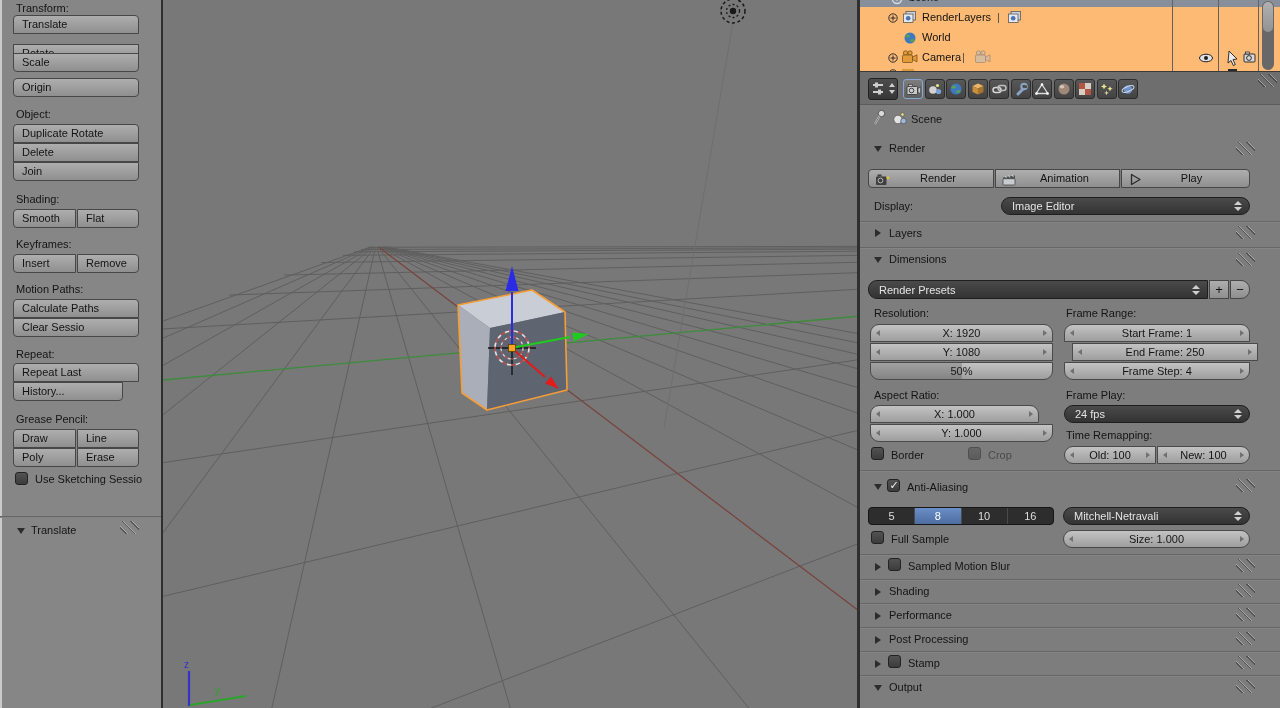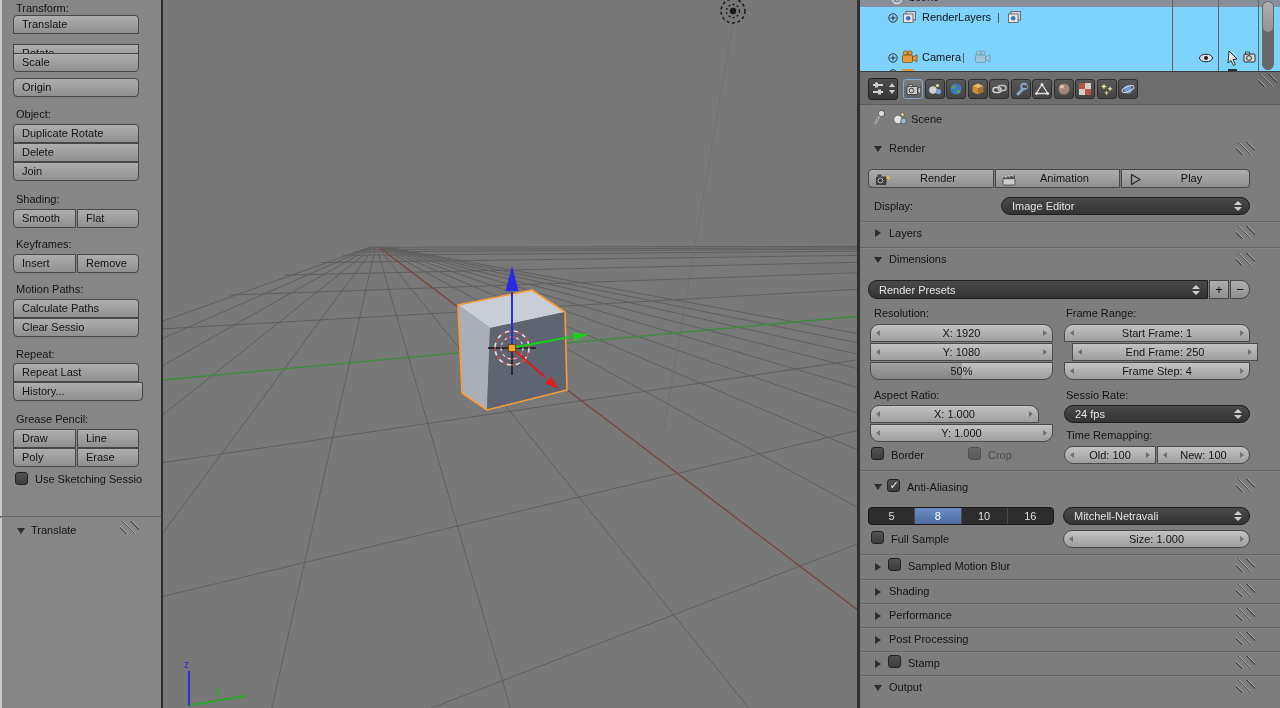--- a/index.html
+++ b/index.html
@@ -37,21 +37,21 @@
       background:repeating-linear-gradient(45deg,transparent 0 4px,rgba(50,50,50,.55) 4px 5px,rgba(210,210,210,.5) 5px 6px);}
   .psep{position:absolute;left:0;width:420px;height:2px;background:linear-gradient(#585858,#939393);}
   .vline{position:absolute;width:1px;background:#626262;}
   
   #shelf{position:absolute;left:0;top:0;width:163px;height:708px;background:#868686;
          border-right:2px solid #2f2f2f;box-sizing:border-box;}
   #shelf::before{content:"";position:absolute;left:0;top:0;width:2px;height:708px;background:#cacaca;}
   
   #props{position:absolute;left:857px;top:0;width:423px;height:708px;background:#7d7d7d;
          border-left:3px solid #2f2f2f;box-sizing:border-box;}
-  #outliner{position:absolute;left:0;top:0;width:420px;height:71px;background:#7dd3fc;border-bottom:1px solid #3a3a3a;overflow:hidden;}
+  #outliner{position:absolute;left:0;top:0;width:420px;height:71px;background:#fdba74;border-bottom:1px solid #3a3a3a;overflow:hidden;}
   .orow{position:absolute;left:0;width:420px;height:20px;}
   .otext{position:absolute;top:3px;line-height:13px;color:#131313;}
   #phead{position:absolute;left:0;top:72px;width:420px;height:32px;background:#6e6e6e;border-bottom:1px solid #5c5c5c;}
   .tab{position:absolute;top:7px;width:20px;height:20px;border-radius:3px;box-sizing:border-box;
        background:linear-gradient(#585858,#434343);border:1px solid #2c2c2c;display:flex;align-items:center;justify-content:center;}
   .tab.sel{background:linear-gradient(#7d7d7d,#5e5e5e);border:1px solid #86a7d4;}
   .seg{position:absolute;display:flex;box-sizing:border-box;background:#2d2d2d;border:1px solid #161616;border-radius:4px;overflow:hidden;height:18px;}
   .seg>div{flex:1;display:flex;align-items:center;justify-content:center;color:#dedede;border-right:1px solid #4a4a4a;}
   .seg>div:last-child{border-right:none;}
   .seg>div.sel{background:linear-gradient(#6a8ec7,#4d6da1);color:#fff;}
@@ -185,21 +185,21 @@
         <span>Calculate Paths</span>
       </div>
     <div class="btn" style="left:13px;top:318px;width:126px;border-radius:0 0 4px 4px">
         <span>Clear Sessio</span>
       </div>
 
     <div class="lbl" style="left:16px;top:348px">Repeat:</div>
     <div class="btn" style="left:13px;top:363px;width:126px;border-radius:4px 4px 0 0">
         <span>Repeat Last</span>
       </div>
-    <div class="btn" style="left:13px;top:382px;width:130px;border-radius:0 0 4px 4px">
+    <div class="btn" style="left:13px;top:382px;width:110px;border-radius:0 0 4px 4px">
         <span>History...</span>
       </div>
 
     <div class="lbl" style="left:16px;top:413px">Grease Pencil:</div>
     <div class="btn" style="left:13px;top:429px;width:63px;border-radius:4px 0 0 0">
         <span>Draw</span>
       </div>
     <div class="btn" style="left:77px;top:429px;width:62px;border-radius:0 4px 0 0">
         <span>Line</span>
       </div>
@@ -240,20 +240,28 @@
           <rect x="1.5" y="4" width="9.5" height="8.5" fill="#e6e9ec" stroke="#57595c" stroke-width=".8"></rect>
           <circle cx="6.2" cy="8.2" r="2.3" fill="#4a72b8"></circle>
         </svg>
         <span class="otext" style="left:62px">RenderLayers</span>
         <span class="otext" style="left:137px;color:#4c4c4c">|</span>
         <svg class="abs" style="left:147px;top:2px" width="15" height="15">
           <rect x="4" y="1.5" width="9.5" height="8.5" fill="#cfd3d8" stroke="#57595c" stroke-width=".8"></rect>
           <rect x="1.5" y="4" width="9.5" height="8.5" fill="#e6e9ec" stroke="#57595c" stroke-width=".8"></rect>
           <circle cx="6.2" cy="8.2" r="2.3" fill="#4a72b8"></circle>
         </svg>
+      </div>
+      <div class="orow" style="top:28px">
+        <svg class="abs" style="left:43px;top:3px" width="14" height="14">
+          <circle cx="7" cy="7" r="5.5" fill="#3e78c0"></circle>
+          <ellipse cx="4.8" cy="5" rx="2.4" ry="1.6" fill="#58a058"></ellipse>
+          <ellipse cx="9.4" cy="9.4" rx="2.2" ry="1.5" fill="#58a058"></ellipse>
+        </svg>
+        <span class="otext" style="left:62px">World</span>
       </div>
       <div class="orow" style="top:48px">
         <svg class="abs" style="left:28px;top:5px" width="10" height="10">
           <circle cx="5" cy="5" r="4.2" fill="none" stroke="#2d2d2d" stroke-width="1"></circle>
             <line x1="2.5" y1="5" x2="7.5" y2="5" stroke="#2d2d2d"></line>
             <line x1="5" y1="2.5" x2="5" y2="7.5" stroke="#2d2d2d"></line>
         </svg>
         <svg class="abs" style="left:41px;top:2px" width="17" height="14">
           <circle cx="4.5" cy="3" r="2.2" fill="#e29a3a" stroke="#6b4a12" stroke-width=".7"></circle>
           <circle cx="9" cy="3" r="2.2" fill="#e29a3a" stroke="#6b4a12" stroke-width=".7"></circle>
@@ -491,21 +499,21 @@
         <span>End Frame: 250</span>
         <i class="fr"></i>
     </div>
     <div class="field" style="left:204px;top:362px;width:186px;border-radius:0 0 9px 9px">
       <i class="fl"></i>
         <span>Frame Step: 4</span>
         <i class="fr"></i>
     </div>
 
     <div class="lbl" style="left:14px;top:389px">Aspect Ratio:</div>
-    <div class="lbl" style="left:206px;top:389px">Sessio Rate:</div>
+    <div class="lbl" style="left:206px;top:389px">Frame Play:</div>
 
     <div class="field" style="left:10px;top:405px;width:169px;border-radius:9px 9px 0 0">
       <i class="fl"></i>
         <span>X: 1.000</span>
         <i class="fr"></i>
     </div>
     <div class="field" style="left:10px;top:424px;width:183px;border-radius:0 0 9px 9px">
       <i class="fl"></i>
         <span>Y: 1.000</span>
         <i class="fr"></i>

